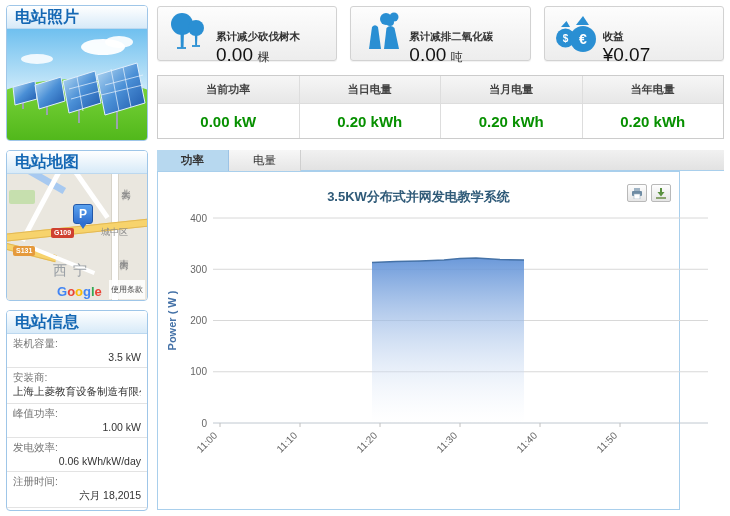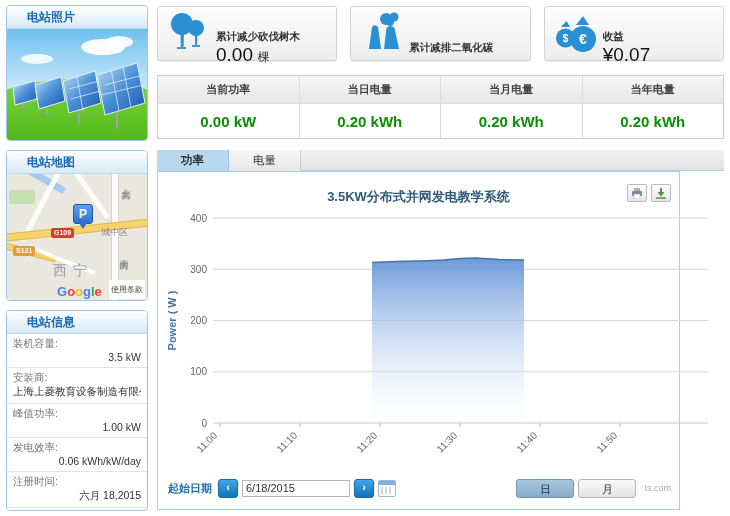--- a/index.html
+++ b/index.html
@@ -1,21 +1,21 @@
 <!DOCTYPE html>
 <html><head>
 <meta charset="utf-8">
 <style>
   html,body{margin:0;padding:0;background:#fff;}
   body{font-family:"Liberation Sans","DejaVu Sans",sans-serif;}
   #app{position:relative;width:730px;height:516px;background:#fff;overflow:hidden;}
 
   
   .panel{position:absolute;left:6px;width:142px;border:1px solid #9fc6e8;border-radius:4px;background:#fff;box-sizing:border-box;overflow:hidden;}
-  .panel-header{height:22px;line-height:22px;padding:0 20px;font-size:12px;font-weight:bold;color:#1568b4;
+  .panel-header{height:22px;line-height:22px;padding:0 8px;font-size:16px;font-weight:bold;color:#1568b4;
     background:linear-gradient(#ffffff,#d7eaf8);border-bottom:1px solid #bcd8ef;}
   #photo-panel{top:5px;height:136px;}
   #map-panel{top:150px;height:151px;}
   #info-panel{top:310px;height:201px;}
   .panel-body{position:relative;}
 
   
   #photo-img{width:140px;height:112px;display:block;}
 
   
@@ -220,20 +220,22 @@
             <circle cx="27" cy="8" r="6"></circle>
               <circle cx="35" cy="6" r="4.5"></circle>
               <circle cx="31" cy="11" r="4"></circle>
             <path d="M10 38 L13 16 Q16 12.5 19 16 L22 38 Z"></path>
             <path d="M25 38 L27.5 17 Q31.5 13 35.5 17 L40 38 Z"></path>
           </g>
         </svg>
       </div>
       <div class="eco-text">
         <div class="eco-label">累计减排二氧化碳</div>
+        <div><span class="eco-value">0.00</span>
+             <span class="eco-unit">吨</span></div>
       </div>
     </div>
 
     <div class="eco-box">
       <div class="eco-icon">
         <svg width="48" height="42" viewBox="0 0 48 42">
           <g fill="#2a8fd3">
             <path d="M8 16 L17 16 L13.5 10 Z"></path>
             <circle cx="12.5" cy="27" r="9.5"></circle>
             <path d="M23 14 L36 14 L30 5 Z"></path>
@@ -320,32 +322,15 @@
         <text transform="translate(214,230) rotate(-45)" text-anchor="end" fill="#666666" font-size="10">11:20</text>
         <line x1="296" x2="296" y1="217" y2="221" stroke="#c0c0c0"></line>
         <text transform="translate(294,230) rotate(-45)" text-anchor="end" fill="#666666" font-size="10">11:30</text>
         <line x1="376" x2="376" y1="217" y2="221" stroke="#c0c0c0"></line>
         <text transform="translate(374,230) rotate(-45)" text-anchor="end" fill="#666666" font-size="10">11:40</text>
         <line x1="456" x2="456" y1="217" y2="221" stroke="#c0c0c0"></line>
         <text transform="translate(454,230) rotate(-45)" text-anchor="end" fill="#666666" font-size="10">11:50</text>
         <text transform="translate(12,114.5) rotate(-90)" text-anchor="middle" fill="#4572a7" font-size="11" font-weight="bold">Power ( W )</text>
       </svg>
 
-    <div id="chart-controls">
-      <div id="date-group">
-        <span id="date-label">起始日期</span>
-        <div class="nav-btn">‹</div>
-        <input id="date-input" type="text" value="6/18/2015" style="">
-        <div class="nav-btn">›</div>
-        <div id="calendar-btn">
-          <div class="cal-top"></div>
-          <div class="cal-grid"></div>
-        </div>
-      </div>
-      <div id="range-group">
-        <div class="range-btn active">日</div>
-        <div class="range-btn inactive">月</div>
-        <span id="watermark">ts.com</span>
-      </div>
-    </div>
   </div>
 
 </div>
 
 </body></html>

